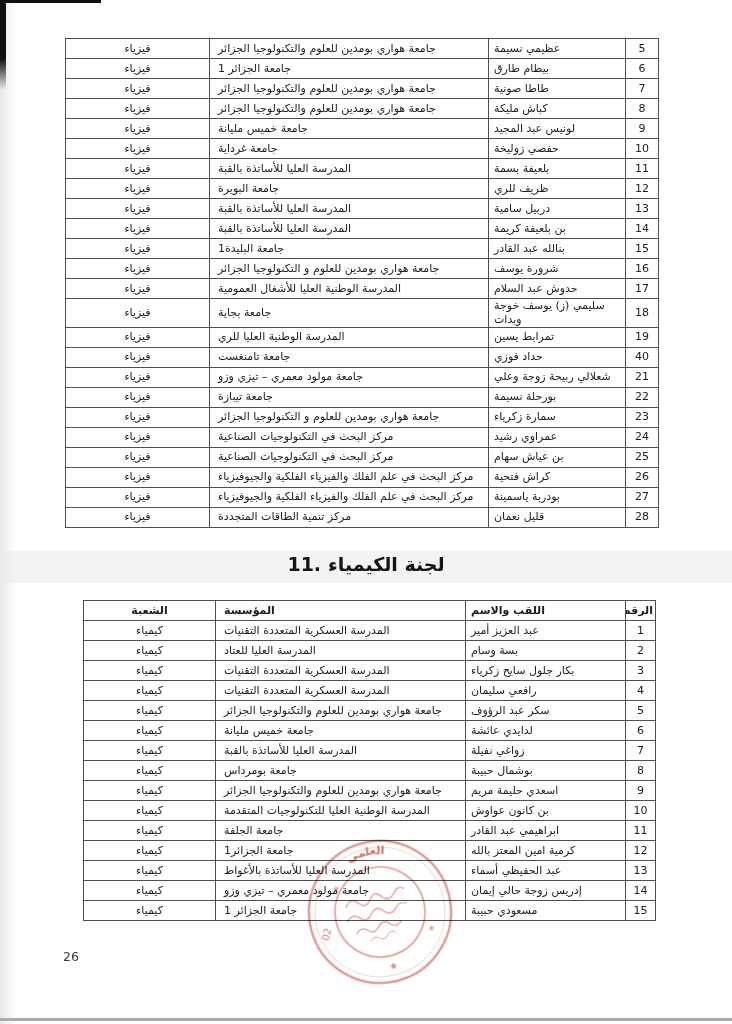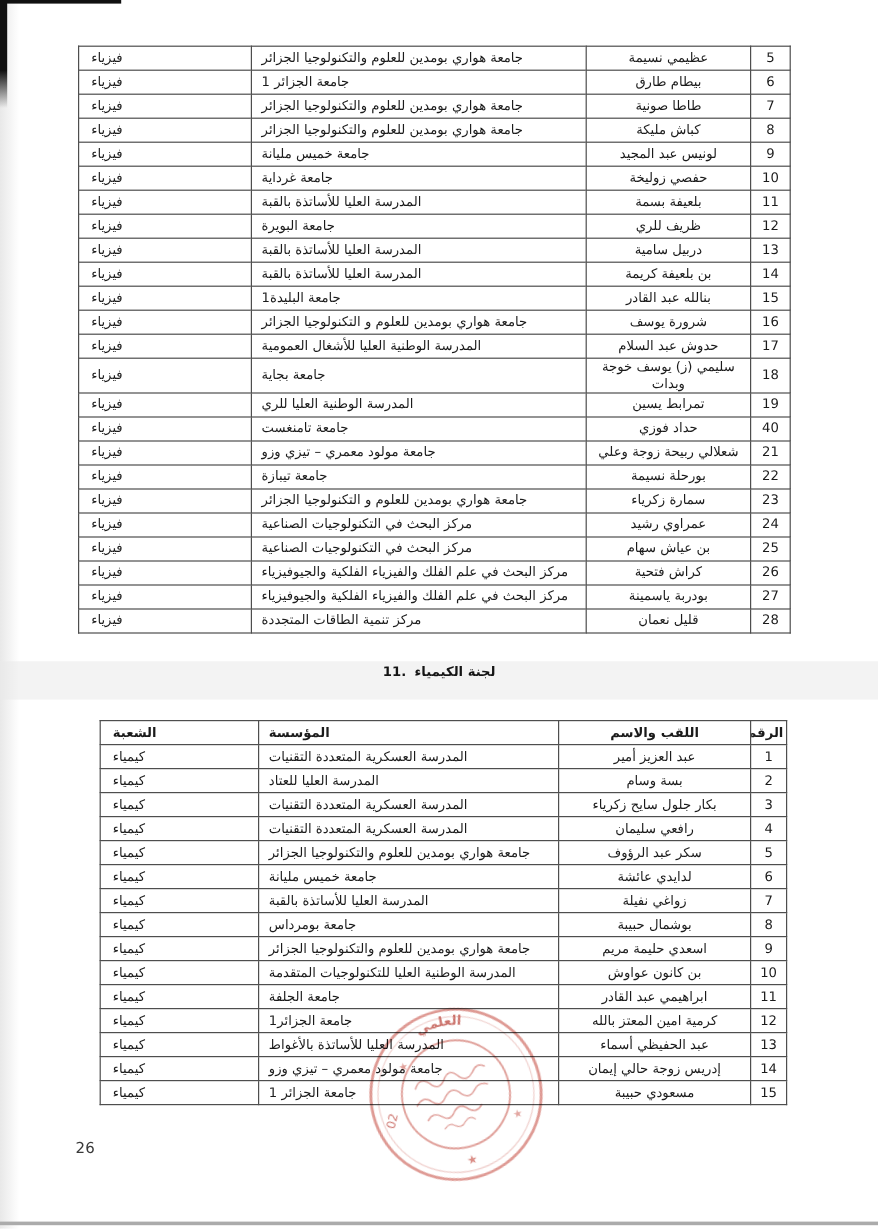--- a/index.html
+++ b/index.html
@@ -19,36 +19,36 @@
                  background:linear-gradient(#101010 65%, rgba(16,16,16,0)); }
   .scan-left-edge { position:absolute; top:0; left:0; width:16px; height:1024px;
                  background:linear-gradient(to right, rgba(180,180,180,.30), rgba(255,255,255,0)); }
   .scan-bottom-edge { position:absolute; left:0; top:1018px; width:732px; height:3px; background:#ababab; }
 
   
   table { border-collapse:collapse; table-layout:fixed; direction:rtl; }
   td, th { border:1px solid #4e4e4e; font-size:11px; line-height:1.25; vertical-align:middle; overflow:hidden; }
   tr { height:20px; }
   .c-num  { text-align:center; padding:0 2px; }
-  .c-name { text-align:center;  padding:0 5px; }
+  .c-name { text-align:left;  padding:0 5px; }
   .c-inst { text-align:left;  padding:0 8px; }
-  .c-spec { text-align:left;  padding:0 10px; }
+  .c-spec { text-align:center;  padding:0 10px; }
 
   .tbl-physics { position:absolute; top:38px;  left:65px; width:593px; }
   .tbl-chem    { position:absolute; top:600px; left:83px; width:572px; }
   .tbl-chem th { font-weight:bold; }
   th.c-num { text-align:center; }
 
   
   .heading-band { position:absolute; top:551px; left:0; width:732px; height:32px;
                   background:#e9e9e9; opacity:.55; }
   .section-heading {
     position:absolute; top:553px; left:0; width:732px;
     display:flex; justify-content:center; align-items:center; gap:7px;
-    direction:ltr; font-weight:bold; font-size:11px; color:#151515;
+    direction:ltr; font-weight:bold; font-size:19px; color:#151515;
   }
 
   
   .page-number { position:absolute; left:63px; top:949px; font-size:12.5px; color:#3a3a3a; }
 
   
   .stamp { position:absolute; left:306px; top:838px; width:148px; height:148px;
            transform:rotate(-14deg); opacity:.88; mix-blend-mode:multiply; filter:blur(.3px); }
   .stamp svg { display:block; }
 </style>

